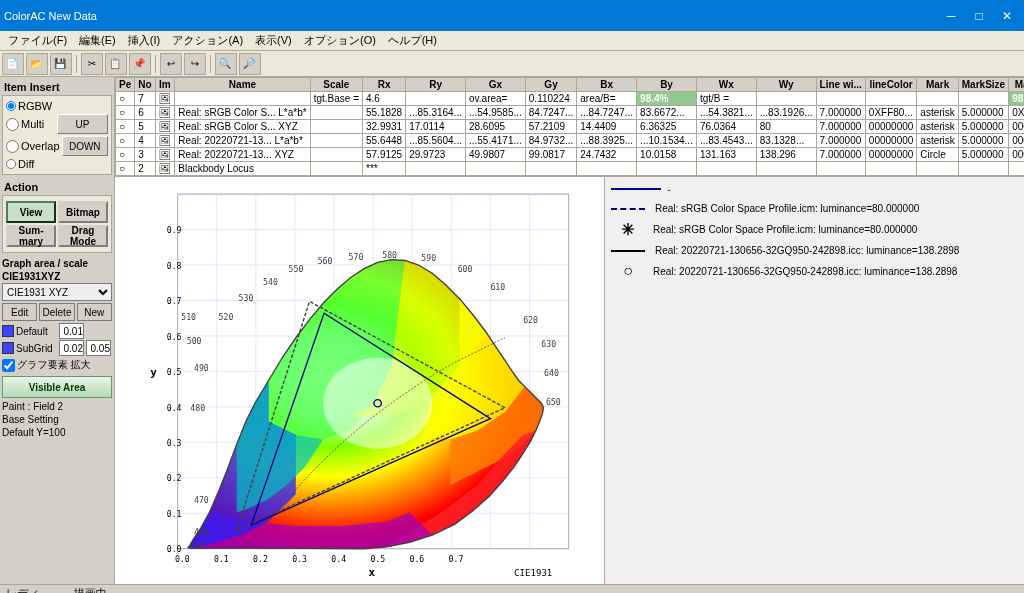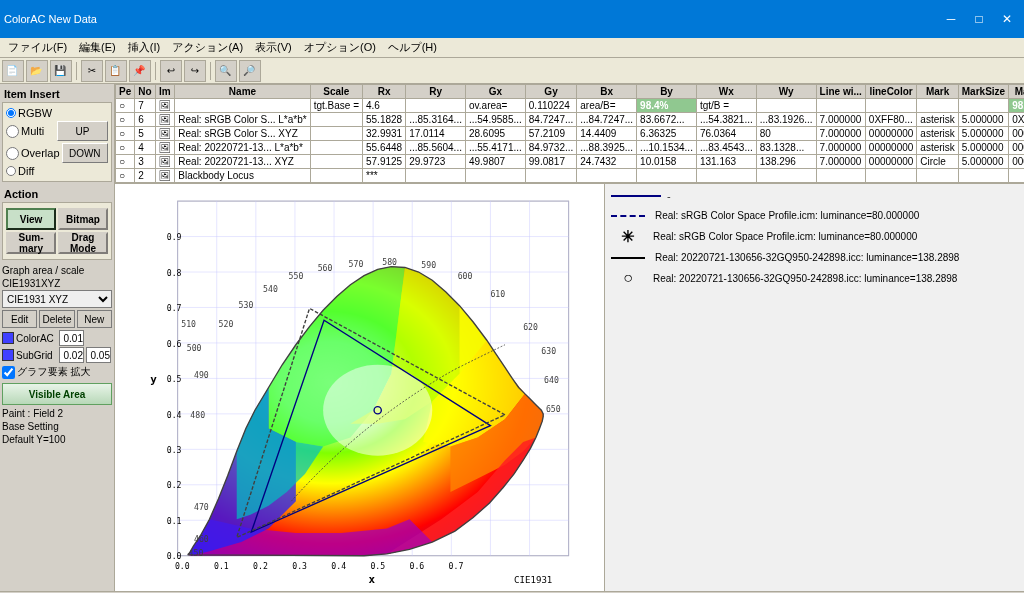--- a/index.html
+++ b/index.html
@@ -1,19 +1,19 @@
 <!DOCTYPE html>
 <html><head>
   <meta charset="utf-8">
   <style>
     * { box-sizing: border-box; margin: 0; padding: 0; }
     body { font-family: 'MS UI Gothic', 'MS Gothic', Meiryo, sans-serif; font-size: 11px; background: #d4d0c8; overflow: hidden; width: 1024px; height: 593px; }
     
     
-    #titlebar { background: #0078d7; color: white; height: 38px; display: flex; align-items: center; justify-content: space-between; padding: 0 4px; }
+    #titlebar { background: #0078d7; color: white; height: 31px; display: flex; align-items: center; justify-content: space-between; padding: 0 4px; }
     #titlebar-controls { display: flex; gap: 2px; }
     .title-btn { width: 26px; height: 18px; background: #0078d7; border: none; color: white; cursor: pointer; font-size: 12px; display: flex; align-items: center; justify-content: center; }
     
     
     #menubar { background: #ece9d8; border-bottom: 1px solid #aca899; height: 20px; display: flex; align-items: center; padding: 0 2px; }
     .menu-item { padding: 2px 6px; cursor: pointer; font-size: 11px; }
     
     
     #toolbar { background: #ece9d8; border-bottom: 1px solid #aca899; height: 26px; display: flex; align-items: center; padding: 0 2px; gap: 2px; }
     .tb-btn { width: 22px; height: 22px; background: #d4d0c8; border: 1px solid #aca899; cursor: pointer; display: flex; align-items: center; justify-content: center; font-size: 10px; }
@@ -36,21 +36,21 @@
     .ctrl-btn { flex: 1; height: 20px; background: #d4d0c8; border: 1px solid #7b7b7b; border-top-color: #ffffff; border-left-color: #ffffff; cursor: pointer; font-size: 10px; display: flex; align-items: center; justify-content: center; }
     
     
     .action-row { display: flex; gap: 2px; margin: 2px 0; }
     .action-btn { flex: 1; height: 22px; border: 2px outset #d4d0c8; cursor: pointer; font-size: 10px; display: flex; align-items: center; justify-content: center; font-weight: bold; }
     .action-btn.active { background: #c8e0c8; border-color: #508050; }
     .action-btn.secondary { background: #d4d0c8; }
     
     
     .graph-section { margin-bottom: 4px; }
-    .graph-title { font-size: 10px; font-weight: normal; padding: 1px 0; }
+    .graph-title { font-size: 10px; font-weight: bold; padding: 1px 0; }
     
     select.small-select { width: 100%; height: 18px; font-size: 10px; border: 1px solid #7b7b7b; }
     
     .edit-row { display: flex; gap: 2px; margin: 2px 0; }
     .small-btn { flex: 1; height: 18px; background: #d4d0c8; border: 1px solid #7b7b7b; cursor: pointer; font-size: 10px; }
     
     .grid-row { display: flex; align-items: center; gap: 2px; margin: 1px 0; font-size: 10px; }
     .grid-label { width: 55px; display: flex; align-items: center; gap: 2px; }
     .color-box { width: 12px; height: 12px; border: 1px solid #333; display: inline-block; }
     .grid-input { width: 25px; height: 16px; border: 1px solid #7b7b7b; font-size: 10px; text-align: right; background: white; }
@@ -182,21 +182,21 @@
       </select>
       <div class="edit-row">
         <button class="small-btn">Edit</button>
         <button class="small-btn">Delete</button>
         <button class="small-btn">New</button>
       </div>
       
       <div class="grid-row">
         <div class="grid-label">
           <span class="color-box" style="background:#4040ff;"></span>
-          <span>ColorAC</span>
+          <span>Default</span>
         </div>
         <input type="text" class="grid-input" value="0.01" style="">
       </div>
       <div class="grid-row">
         <div class="grid-label">
           <span class="color-box" style="background:#4040ff;"></span>
           <span>SubGrid</span>
         </div>
         <input type="text" class="grid-input" value="0.02" style="">
         <input type="text" class="grid-input" value="0.05" style="">

